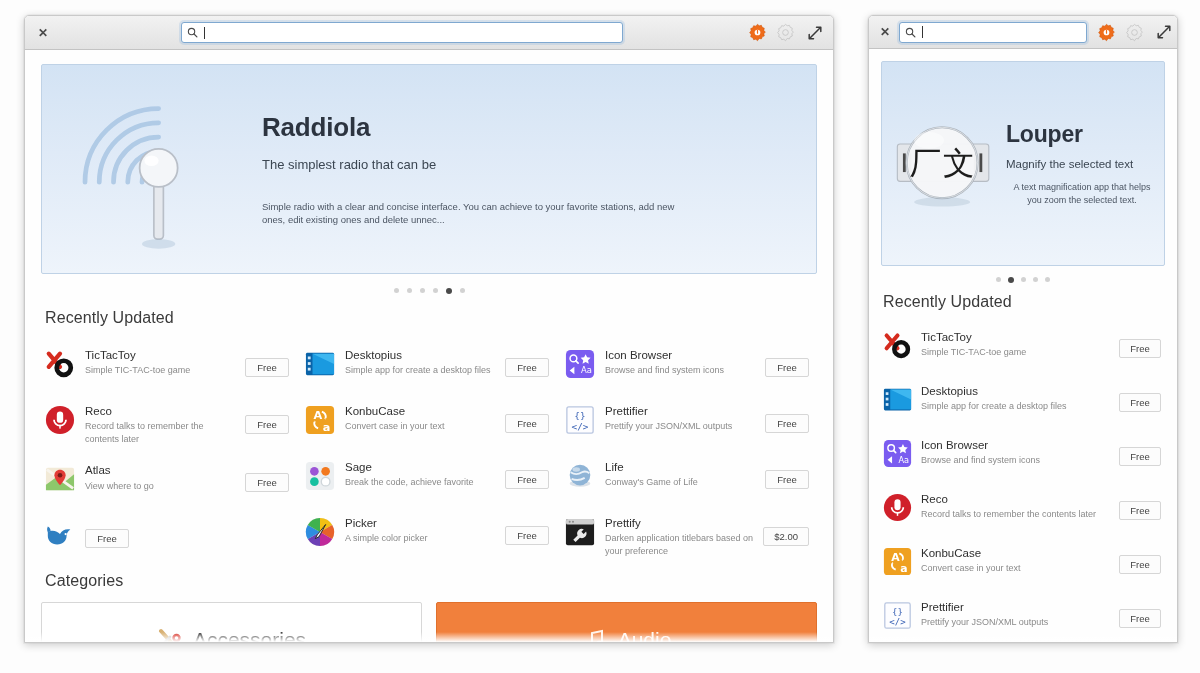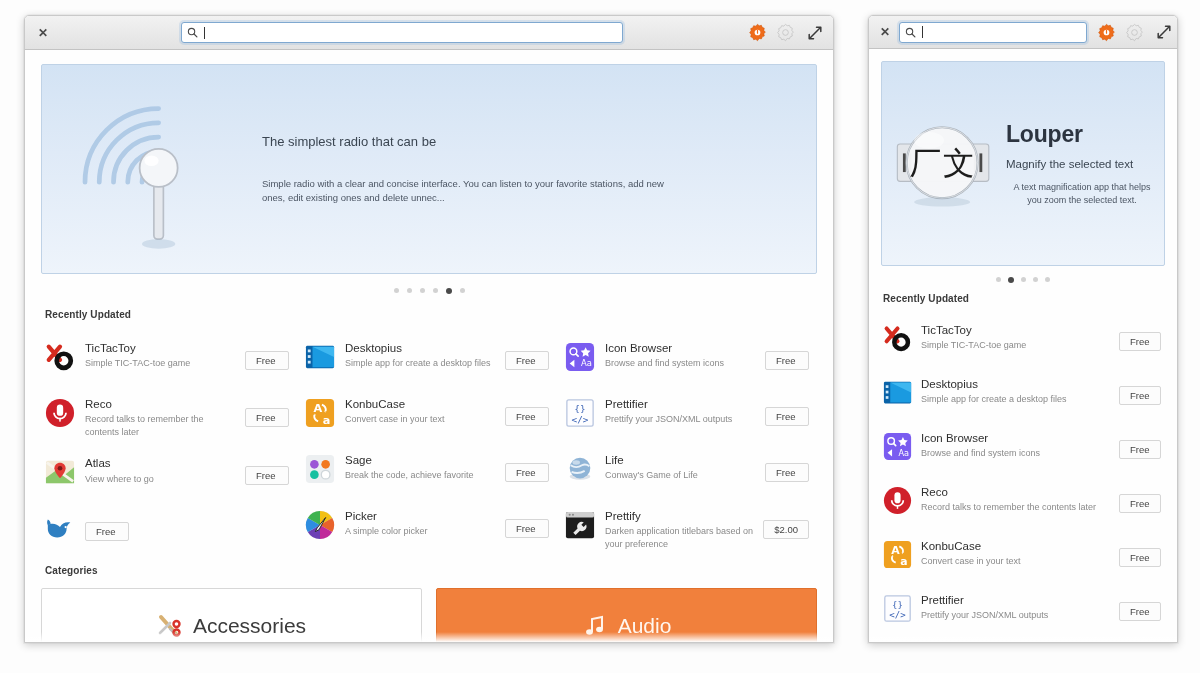--- a/index.html
+++ b/index.html
@@ -110,21 +110,21 @@
   .win-side .hero-desc { font-size: 9px; max-width: 180px; text-align: center; }
 
   
   .dots { display: flex; justify-content: center; gap: 8px; padding: 14px 0 10px; }
   .win-side .dots { padding: 11px 0 7px; gap: 7px; }
   .dot { width: 5px; height: 5px; border-radius: 50%; background: #d2d2d2; cursor: pointer; }
   .dot.active { background: #4a4a4a; width: 6px; height: 6px; margin: -0.5px 0; }
 
   
   .section-title {
-    font-size: 10px; font-weight: bold; color: #3a3a3a;
+    font-size: 16px; font-weight: normal; color: #3a3a3a;
     margin: 6px 0 12px 4px; letter-spacing: 0.1px;
   }
   .win-side .section-title { margin: 4px 0 10px 2px; }
 
   
   .app-grid { display: grid; grid-template-columns: repeat(3, 1fr); column-gap: 4px; row-gap: 0; }
   .app-list { display: flex; flex-direction: column; }
 
   .app-row {
     display: flex; align-items: flex-start;
@@ -144,20 +144,21 @@
   .app-meta { flex: 1 1 auto; min-width: 0; padding-right: 6px; }
   .app-name { font-size: 11.5px; color: #2f2f2f; line-height: 1.25; margin-bottom: 2px; }
   .app-desc { font-size: 9px; color: #8a8a8a; line-height: 1.38; }
 
   .price-btn {
     flex: 0 0 auto;
     align-self: center;
     min-width: 44px;
     padding: 3px 10px;
     font-size: 9.5px; color: #444;
+    text-align: center;
     background: #fcfcfc;
     border: 1px solid #d6d6d6;
     border-radius: 2px;
     cursor: pointer;
   }
   .win-main .price-btn { margin-right: 4px; }
   .win-side .price-btn { margin-right: 2px; min-width: 42px; }
 
   
   .cat-grid { display: grid; grid-template-columns: 1fr 1fr; gap: 14px; margin-top: 6px; }
@@ -234,22 +235,23 @@
                 <path d="M78 36 A50 50 0 0 0 28 86"></path>
                 <path d="M78 24 A62 62 0 0 0 16 86"></path>
               </g>
               <rect x="74" y="78" width="8" height="56" rx="3" fill="#e6e9ee" stroke="#b9bfc8" stroke-width="1.4"></rect>
               <circle cx="78" cy="74" r="16" fill="#f4f6f9" stroke="#b9bfc8" stroke-width="1.5"></circle>
               <ellipse cx="72" cy="68" rx="6" ry="4.5" fill="#ffffff" opacity="0.9"></ellipse>
               <ellipse cx="78" cy="138" rx="14" ry="4" fill="#9fb6cd" opacity="0.35"></ellipse>
             </svg>
           </div>
           <div class="hero-text">
+            <div class="hero-title">Raddiola</div>
             <div class="hero-sub">The simplest radio that can be</div>
-            <div class="hero-desc">Simple radio with a clear and concise interface. You can listen to your favorite stations, add new ones, edit existing ones and delete unnec...</div>
+            <div class="hero-desc">Simple radio with a clear and concise interface. You can achieve to your favorite stations, add new ones, edit existing ones and delete unnec...</div>
           </div>
         </div>
 
         <div class="dots" id="dots-main">
             <span class="dot"></span>
             <span class="dot"></span>
             <span class="dot"></span>
             <span class="dot"></span>
             <span class="dot active"></span>
             <span class="dot"></span>

